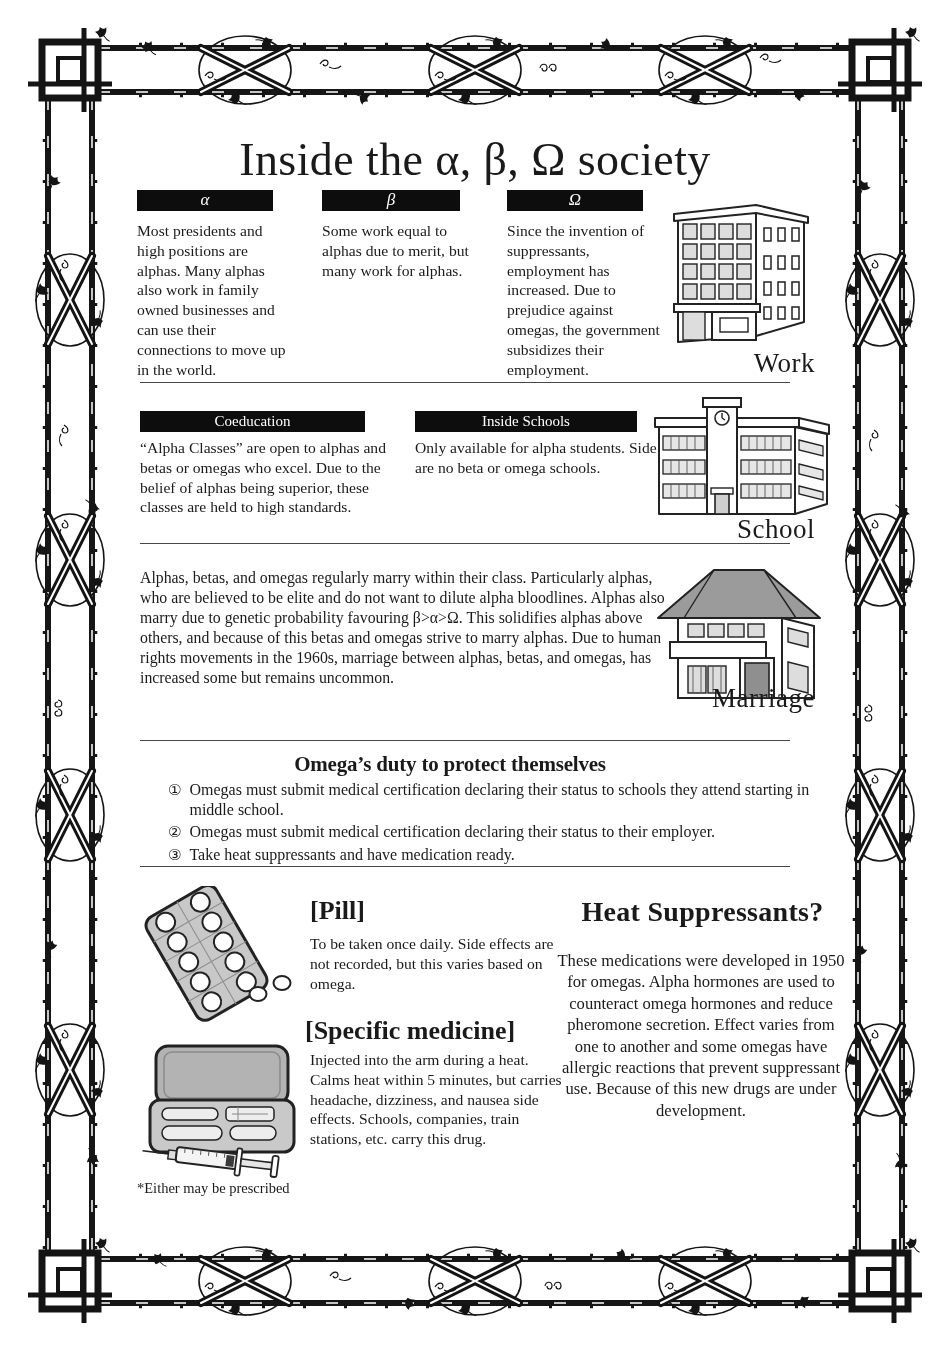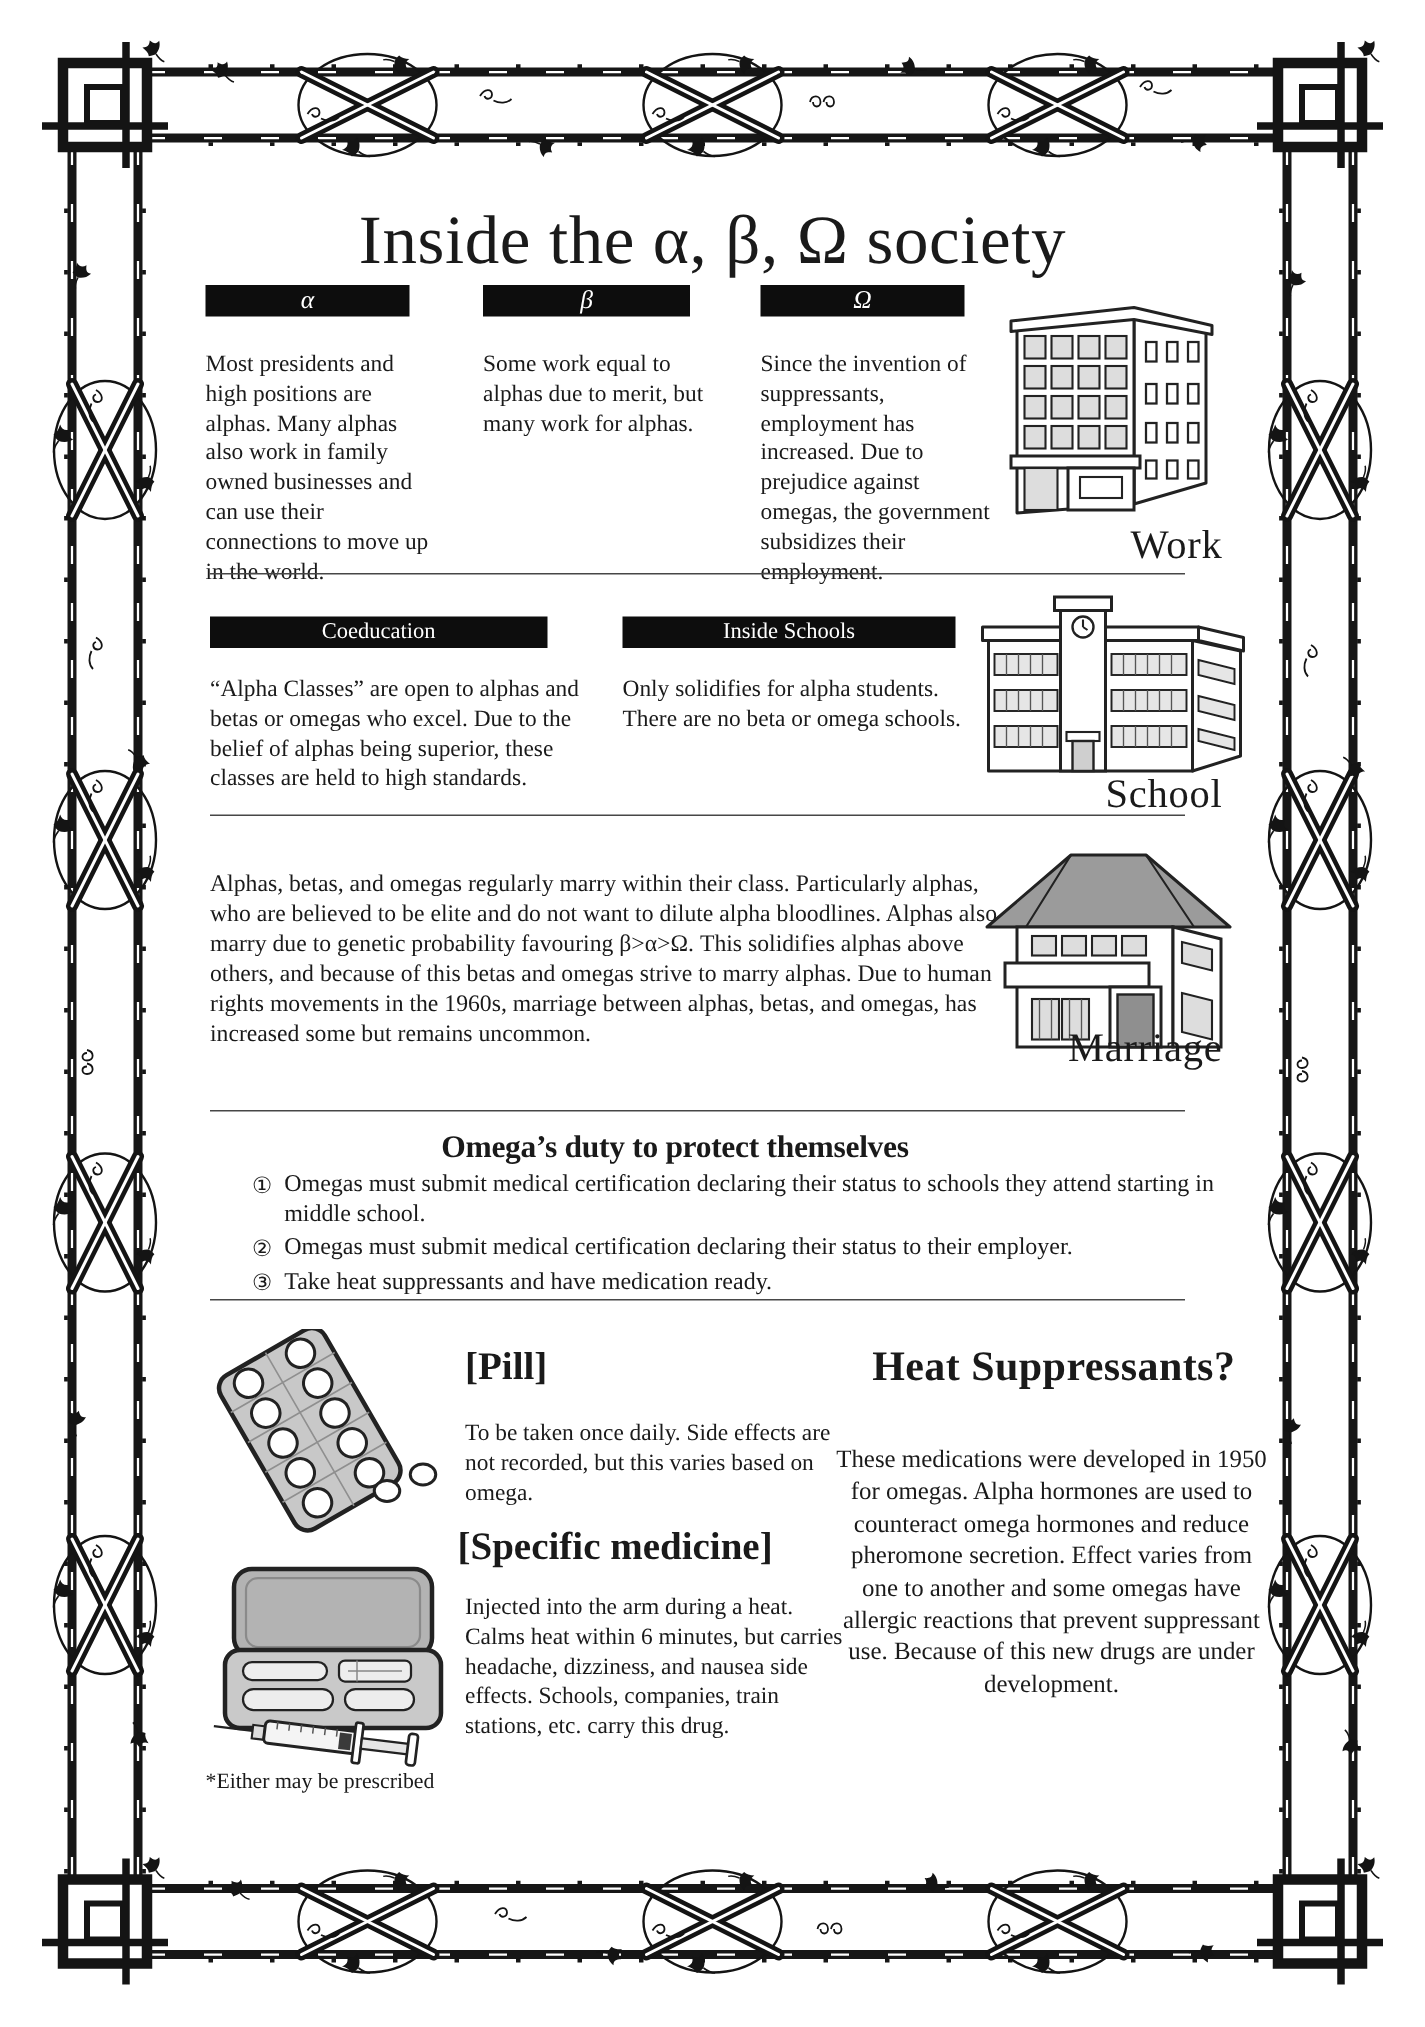--- a/index.html
+++ b/index.html
@@ -3,21 +3,21 @@
 <meta charset="utf-8">
 <style>
   html,body{margin:0;padding:0;background:#ffffff;}
   .page{position:relative;width:950px;height:1351px;background:#fff;overflow:hidden;
         font-family:"Liberation Serif","DejaVu Serif",serif;color:#1a1a1a;}
   .abs{position:absolute;}
   svg{display:block;}
   .title{font-size:46px;font-weight:500;letter-spacing:.4px;text-align:center;white-space:nowrap;}
   .bar{background:#0d0d0d;color:#fff;height:21px;line-height:21px;text-align:center;font-size:15px;}
   .bar.greek{font-style:italic;font-size:17px;line-height:20px;}
-  .body{font-size:15.6px;line-height:1.27;margin-top:12px;}
+  .body{font-size:15.6px;line-height:1.27;}
   .caption{font-size:27px;font-weight:500;text-align:right;letter-spacing:.5px;}
   .divider{border-top:1.6px solid #474747;height:0;}
   .h-duty{font-size:21px;font-weight:700;text-align:center;letter-spacing:-0.2px;}
   .duty-list{font-size:16px;line-height:1.22;}
   .duty-item{display:flex;gap:8px;margin:0 0 3px 0;}
   .marker{font-family:"DejaVu Sans",sans-serif;font-size:15px;flex:0 0 auto;padding-top:1px;}
   .h-med{font-size:26px;font-weight:700;}
   .h-heat{font-size:28px;font-weight:700;text-align:center;letter-spacing:.3px;}
   .center{text-align:center;}
   .footnote{font-size:14.5px;}
@@ -201,21 +201,21 @@
 
   <div class="abs divider" style="left:140px;top:382px;width:650px"></div>
 
   <div class="abs bar" style="left:140px;top:411px;width:225px">
     <span>Coeducation</span>
   </div>
   <div class="abs bar" style="left:415px;top:411px;width:222px">
     <span>Inside Schools</span>
   </div>
   <div class="abs body" style="left:140px;top:438px;width:256px">“Alpha Classes” are open to alphas and betas or omegas who excel. Due to the belief of alphas being superior, these classes are held to high standards.</div>
-  <div class="abs body" style="left:415px;top:438px;width:242px">Only solidifies for alpha students. There are no beta or omega schools.</div>
+  <div class="abs body" style="left:415px;top:438px;width:242px">Only available for alpha students. Side are no beta or omega schools.</div>
 
   <svg class="abs" style="left:645px;top:396px" width="190" height="122" viewBox="0 0 190 122">
     <g stroke="#222" stroke-width="2" fill="#fff" stroke-linejoin="round">
       <polygon points="150,31 182,38 182,108 150,118"></polygon>
       <rect x="14" y="31" width="136" height="87"></rect>
       <polygon points="154,22 184,29 184,38 154,31"></polygon>
       <rect x="10" y="22" width="144" height="9"></rect>
     </g>
     <g fill="#e6e6e6" stroke="#222" stroke-width="1.3">
       <rect x="18" y="40" width="42" height="14"></rect>
@@ -310,21 +310,21 @@
       </g>
     </g>
     <ellipse cx="130" cy="108" rx="8.5" ry="7" fill="#fff" stroke="#222" stroke-width="2"></ellipse>
     <ellipse cx="154" cy="97" rx="8.5" ry="7" fill="#fff" stroke="#222" stroke-width="2"></ellipse>
   </svg>
 
   <div class="abs h-med" style="left:310px;top:896px;width:200px">[Pill]</div>
   <div class="abs body" style="left:310px;top:934px;width:252px">To be taken once daily. Side effects are not recorded, but this varies based on omega.</div>
 
   <div class="abs h-med" style="left:305px;top:1016px;width:260px">[Specific medicine]</div>
-  <div class="abs body" style="left:310px;top:1050px;width:256px">Injected into the arm during a heat. Calms heat within 6 minutes, but carries headache, dizziness, and nausea side effects. Schools, companies, train stations, etc. carry this drug.</div>
+  <div class="abs body" style="left:310px;top:1050px;width:256px">Injected into the arm during a heat. Calms heat within 5 minutes, but carries headache, dizziness, and nausea side effects. Schools, companies, train stations, etc. carry this drug.</div>
 
   <svg class="abs" style="left:128px;top:1038px" width="180" height="145" viewBox="0 0 180 145">
     <rect x="28" y="8" width="132" height="58" rx="12" fill="#b3b3b3" stroke="#222" stroke-width="3"></rect>
     <rect x="36" y="14" width="116" height="46" rx="8" fill="none" stroke="#8a8a8a" stroke-width="1.5"></rect>
     <rect x="22" y="62" width="144" height="52" rx="10" fill="#c9c9c9" stroke="#222" stroke-width="3"></rect>
     <g fill="#ededed" stroke="#222" stroke-width="1.5">
       <rect x="34" y="70" width="56" height="12" rx="6"></rect>
       <rect x="98" y="69" width="48" height="14" rx="4"></rect>
       <rect x="34" y="88" width="60" height="14" rx="7"></rect>
       <rect x="102" y="88" width="46" height="14" rx="7"></rect>

